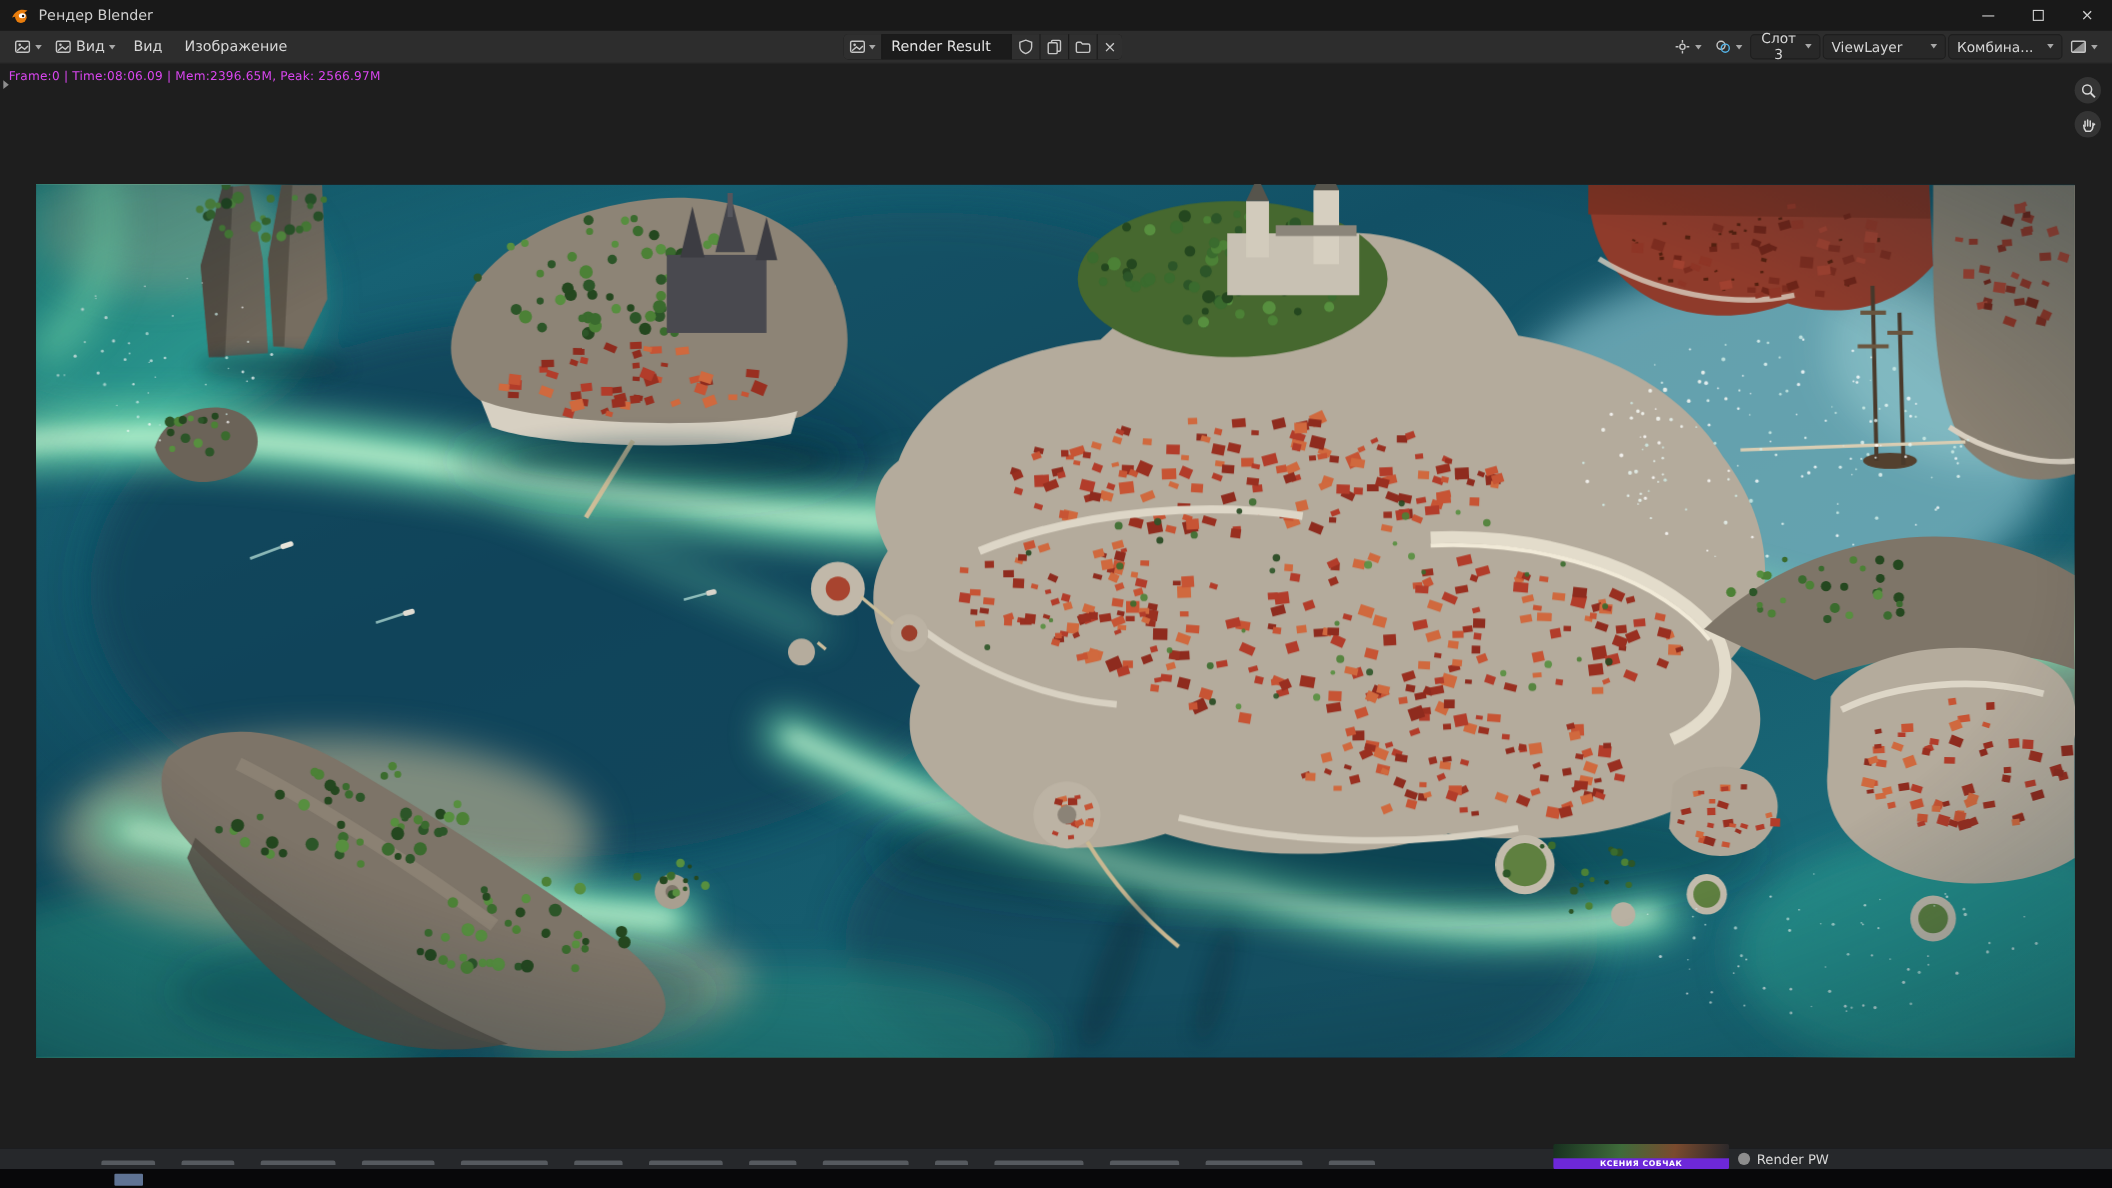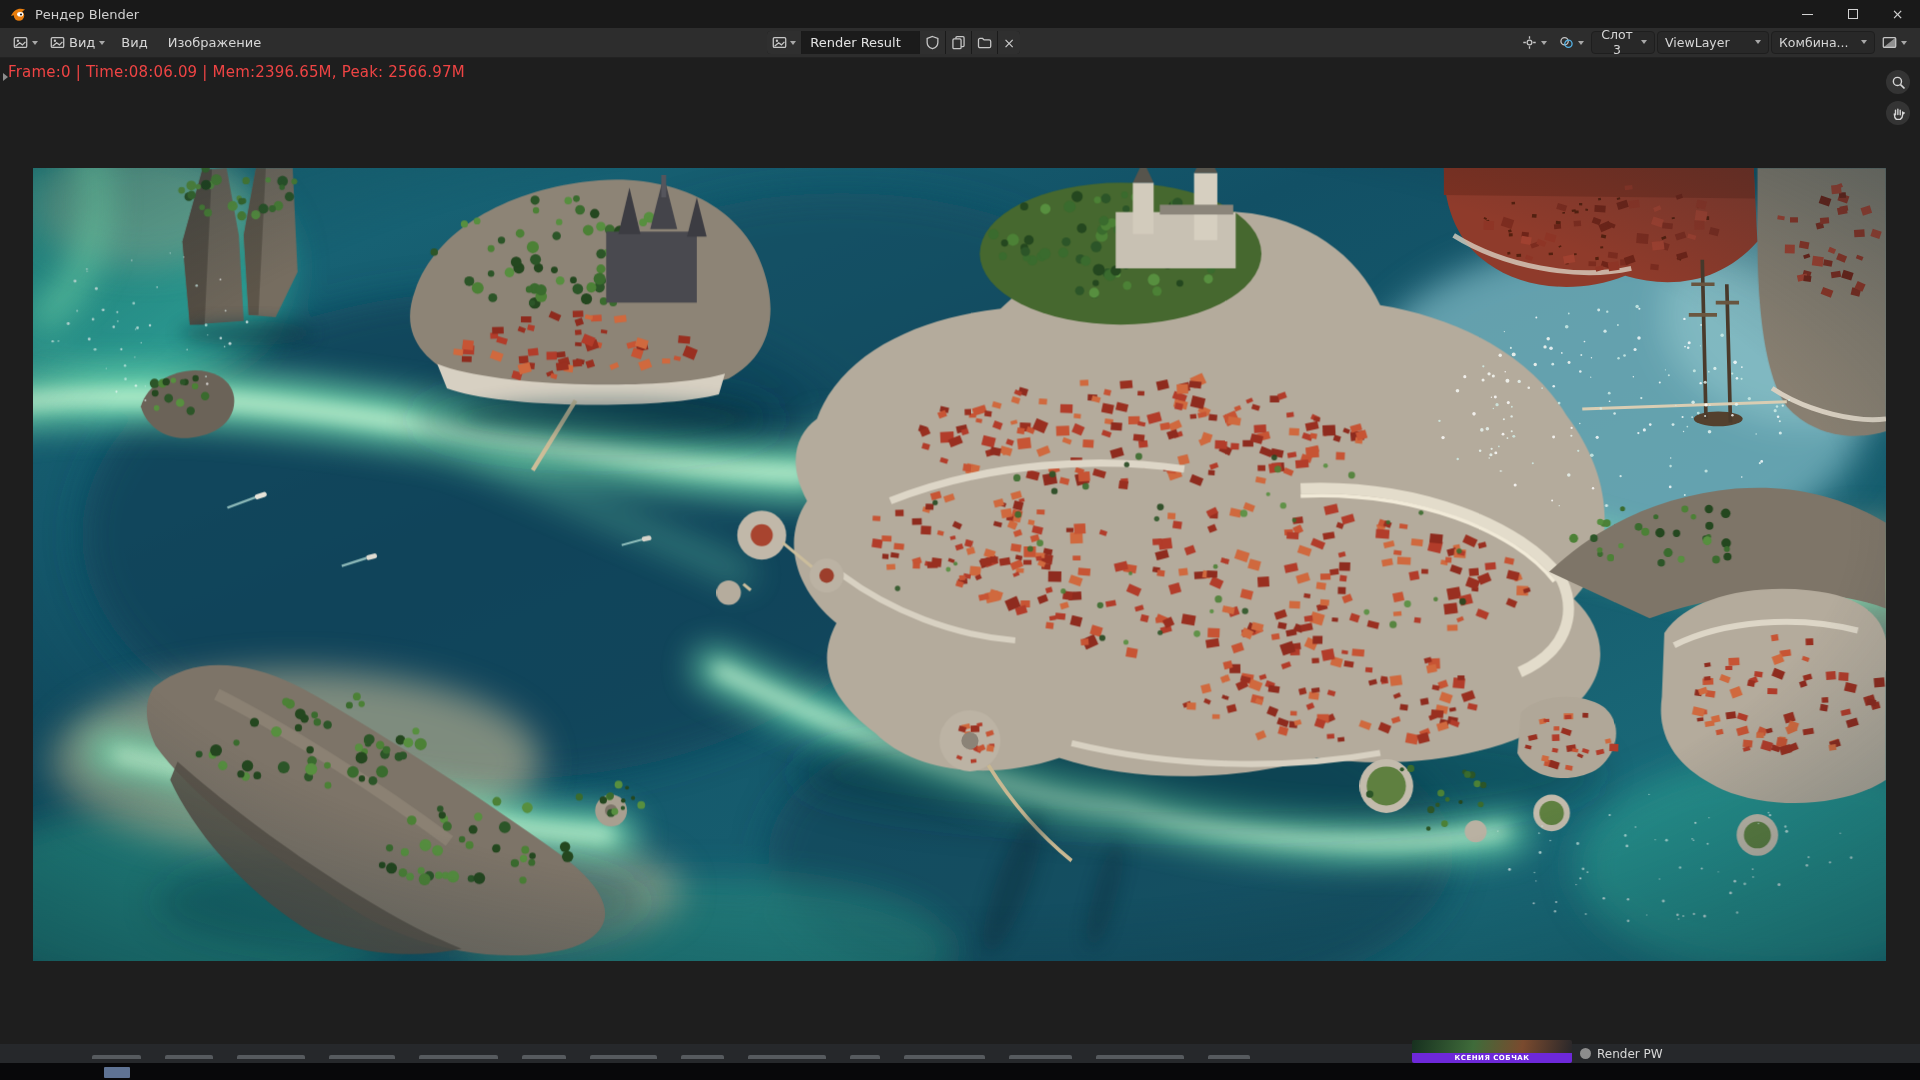--- a/index.html
+++ b/index.html
@@ -32,21 +32,21 @@
   .seg-group{display:flex;align-items:flex-start;background:#1b1b1b;border-radius:4px;overflow:hidden;height:23px}
   .seg{display:flex;align-items:center;justify-content:center;height:23px;padding:0 5px;background:#2f2f2f;border-right:1px solid #1a1a1a;gap:3px}
   .seg:last-child{border-right:none}
   .name-field{background:#1b1b1b;width:118px;justify-content:flex-start;padding:0 8px;color:#e2e2e2;font-size:13px}
   .xglyph{color:#cacaca;font-size:14px;line-height:1}
   .dropdown{display:flex;align-items:center;justify-content:space-between;gap:6px;height:23px;
     background:#282828;border:1px solid #1e1e1e;border-radius:4px;padding:0 7px;color:#d6d6d6;font-size:12.5px}
   .dd-slot{width:64px}.dd-layer{width:112px}.dd-pass{width:104px}
 
   
-  .status-line{position:absolute;left:8px;top:63px;font-size:15px;color:#ef4444;letter-spacing:.2px}
+  .status-line{position:absolute;left:8px;top:63px;font-size:11px;color:#d946ef;letter-spacing:.2px}
   .region-chevron{position:absolute;left:3px;top:73px;width:0;height:0;
     border-top:4.5px solid transparent;border-bottom:4.5px solid transparent;border-left:5.5px solid #8d8d8d}
   .render-wrap{position:absolute;left:33px;top:168px;width:1853px;height:793px;background:#0e3d4c}
   .render-wrap svg{display:block}
   .gizmo{position:absolute;width:24px;height:24px;border-radius:50%;background:rgba(90,90,90,.38);
     display:flex;align-items:center;justify-content:center}
   .gizmo-zoom{right:10px;top:70px}
   .gizmo-pan{right:10px;top:101px}
 
   

